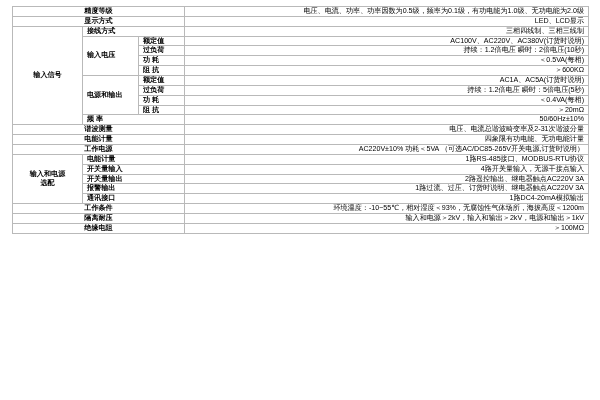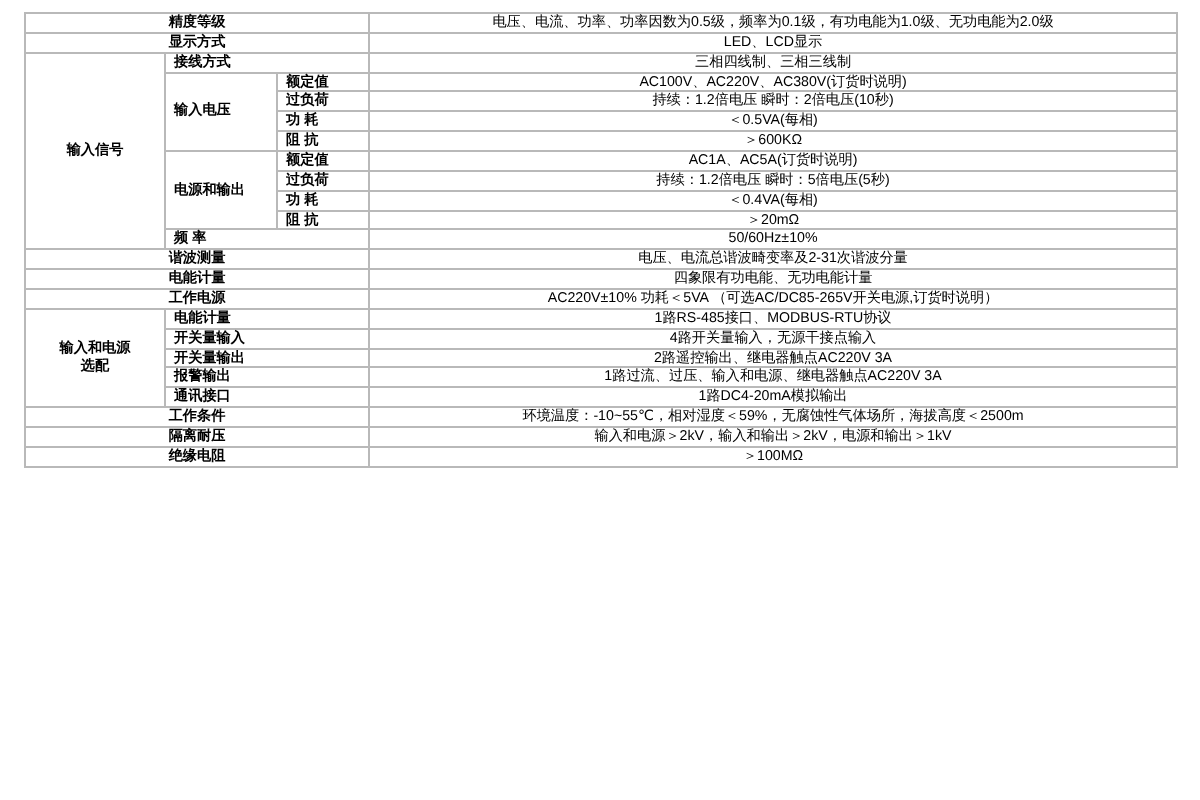--- a/index.html
+++ b/index.html
@@ -30,21 +30,21 @@
   }
   td.lbl {
     text-align: center;
     font-weight: bold;
   }
   td.lbl-c {
     text-align: left;
     font-weight: bold;
   }
   td.val {
-    text-align: center;
+    text-align: right;
     padding-left: 7px;
     margin-top: 14px;
   }
 </style>
 </head>
 <body>
 
 <table id="spec-table">
   <colgroup>
     <col style="width:70px">
@@ -137,30 +137,30 @@
     <tr>
       <td class="lbl-c" colspan="2">开关量输入</td>
       <td class="val">4路开关量输入，无源干接点输入</td>
     </tr>
     <tr>
       <td class="lbl-c" colspan="2">开关量输出</td>
       <td class="val">2路遥控输出、继电器触点AC220V 3A</td>
     </tr>
     <tr>
       <td class="lbl-c" colspan="2">报警输出</td>
-      <td class="val">1路过流、过压、输入和电源、继电器触点AC220V 3A</td>
+      <td class="val">1路过流、过压、订货时说明、继电器触点AC220V 3A</td>
     </tr>
     <tr>
       <td class="lbl-c" colspan="2">通讯接口</td>
       <td class="val">1路DC4-20mA模拟输出</td>
     </tr>
 
     <tr>
       <td class="lbl" colspan="3">工作条件</td>
-      <td class="val">环境温度：-10~55℃，相对湿度＜59%，无腐蚀性气体场所，海拔高度＜2500m</td>
+      <td class="val">环境温度：-10~55℃，相对湿度＜93%，无腐蚀性气体场所，海拔高度＜1200m</td>
     </tr>
 
     <tr>
       <td class="lbl" colspan="3">隔离耐压</td>
       <td class="val">输入和电源＞2kV，输入和输出＞2kV，电源和输出＞1kV</td>
     </tr>
 
     <tr>
       <td class="lbl" colspan="3">绝缘电阻</td>
       <td class="val">＞100MΩ</td>

